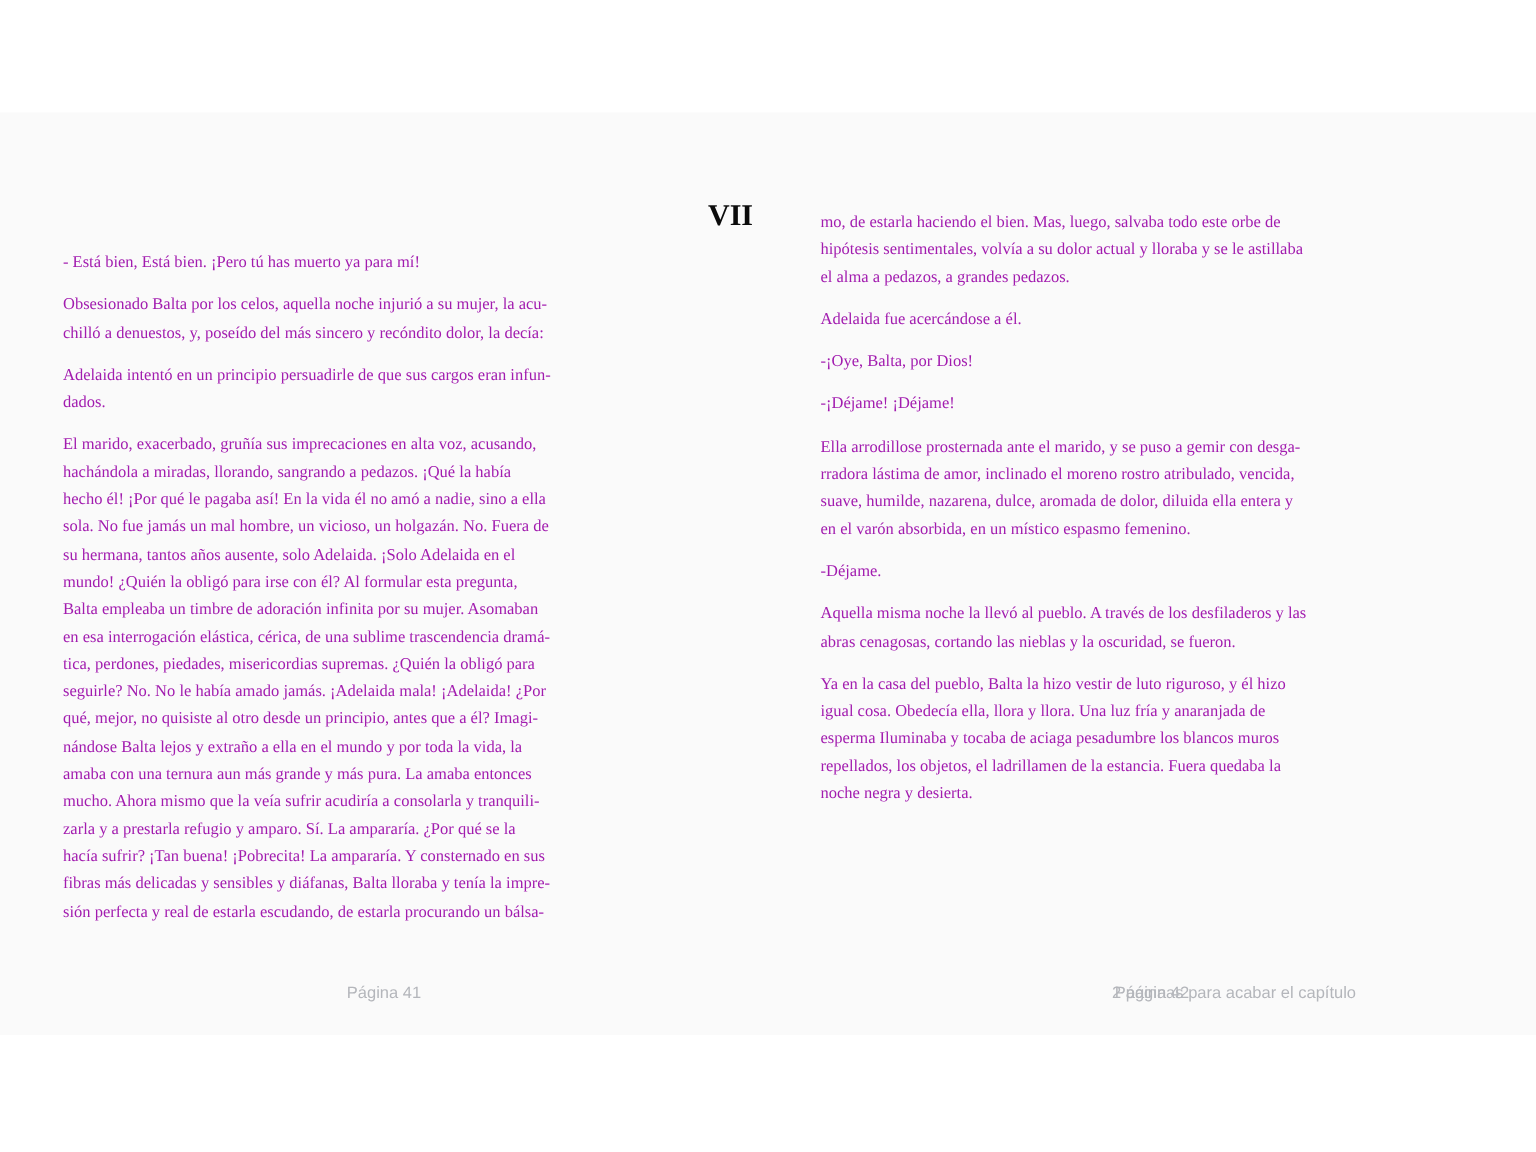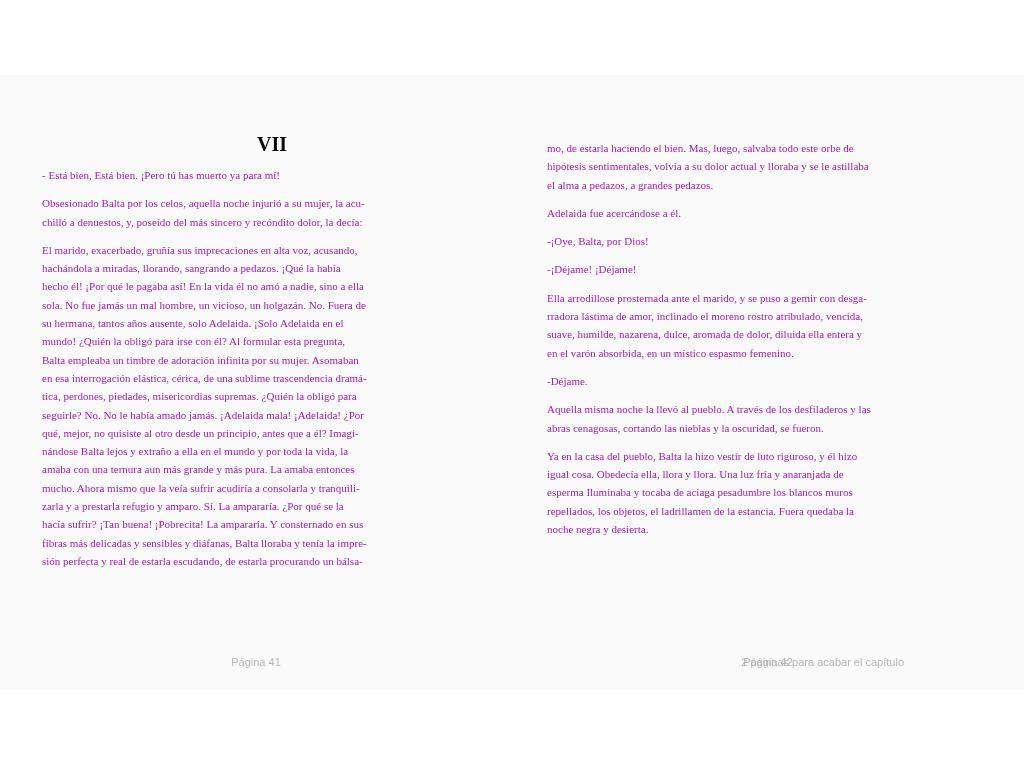--- a/index.html
+++ b/index.html
@@ -31,21 +31,21 @@
   .page-right {
     left: 547px;
     top: 64px;
     width: 470px;
   }
   .chapter-heading {
     width: 460px;
     font-size: 20px;
     line-height: 22px;
     font-weight: 700;
-    text-align: center;
+    text-align: right;
     color: #0b0b0b;
     margin: 0 0 11px 0;
   }
   .para {
     margin: 0 0 10px 0;
     font-size: 11px;
     line-height: 18.3px;
     color: #a21caf;
     white-space: nowrap;
   }
@@ -76,20 +76,21 @@
 </head>
 <body>
 
 <div class="reader-surface">
 
   <div class="page page-left">
     <div class="chapter-heading">VII</div>
     <div class="page-body">
         <p class="para">- Está bien, Está bien. ¡Pero tú has muerto ya para mí!</p>
         <p class="para">Obsesionado Balta por los celos, aquella noche injurió a su mujer, la acu-<br>chilló a denuestos, y, poseído del más sincero y recóndito dolor, la decía:</p>
+        <p class="para">Adelaida intentó en un principio persuadirle de que sus cargos eran infun-<br>dados.</p>
         <p class="para">El marido, exacerbado, gruñía sus imprecaciones en alta voz, acusando,<br>hachándola a miradas, llorando, sangrando a pedazos. ¡Qué la había<br>hecho él! ¡Por qué le pagaba así! En la vida él no amó a nadie, sino a ella<br>sola. No fue jamás un mal hombre, un vicioso, un holgazán. No. Fuera de<br>su hermana, tantos años ausente, solo Adelaida. ¡Solo Adelaida en el<br>mundo! ¿Quién la obligó para irse con él? Al formular esta pregunta,<br>Balta empleaba un timbre de adoración infinita por su mujer. Asomaban<br>en esa interrogación elástica, cérica, de una sublime trascendencia dramá-<br>tica, perdones, piedades, misericordias supremas. ¿Quién la obligó para<br>seguirle? No. No le había amado jamás. ¡Adelaida mala! ¡Adelaida! ¿Por<br>qué, mejor, no quisiste al otro desde un principio, antes que a él? Imagi-<br>nándose Balta lejos y extraño a ella en el mundo y por toda la vida, la<br>amaba con una ternura aun más grande y más pura. La amaba entonces<br>mucho. Ahora mismo que la veía sufrir acudiría a consolarla y tranquili-<br>zarla y a prestarla refugio y amparo. Sí. La ampararía. ¿Por qué se la<br>hacía sufrir? ¡Tan buena! ¡Pobrecita! La ampararía. Y consternado en sus<br>fibras más delicadas y sensibles y diáfanas, Balta lloraba y tenía la impre-<br>sión perfecta y real de estarla escudando, de estarla procurando un bálsa-</p>
       </div>
   </div>
 
   <div class="page page-right">
     <div class="page-body">
         <p class="para">mo, de estarla haciendo el bien. Mas, luego, salvaba todo este orbe de<br>hipótesis sentimentales, volvía a su dolor actual y lloraba y se le astillaba<br>el alma a pedazos, a grandes pedazos.</p>
         <p class="para">Adelaida fue acercándose a él.</p>
         <p class="para">-¡Oye, Balta, por Dios!</p>
         <p class="para">-¡Déjame! ¡Déjame!</p>

